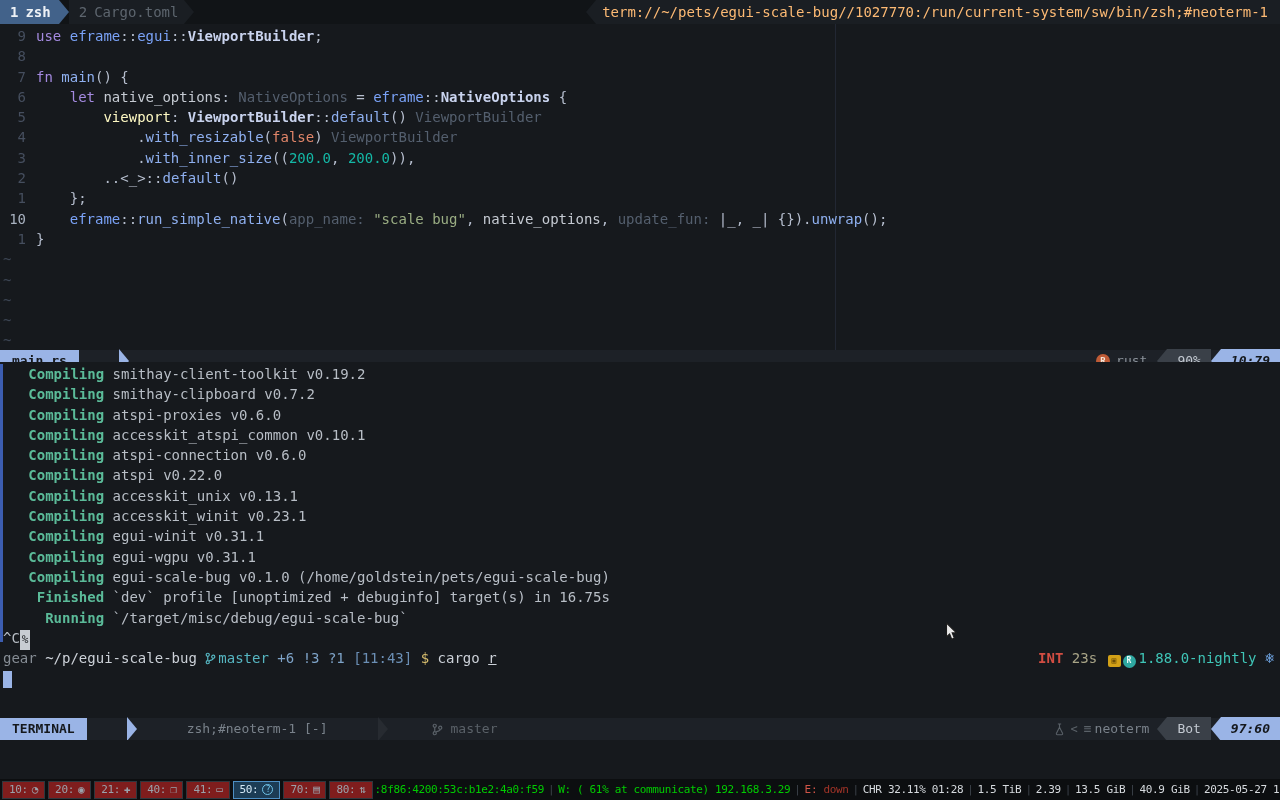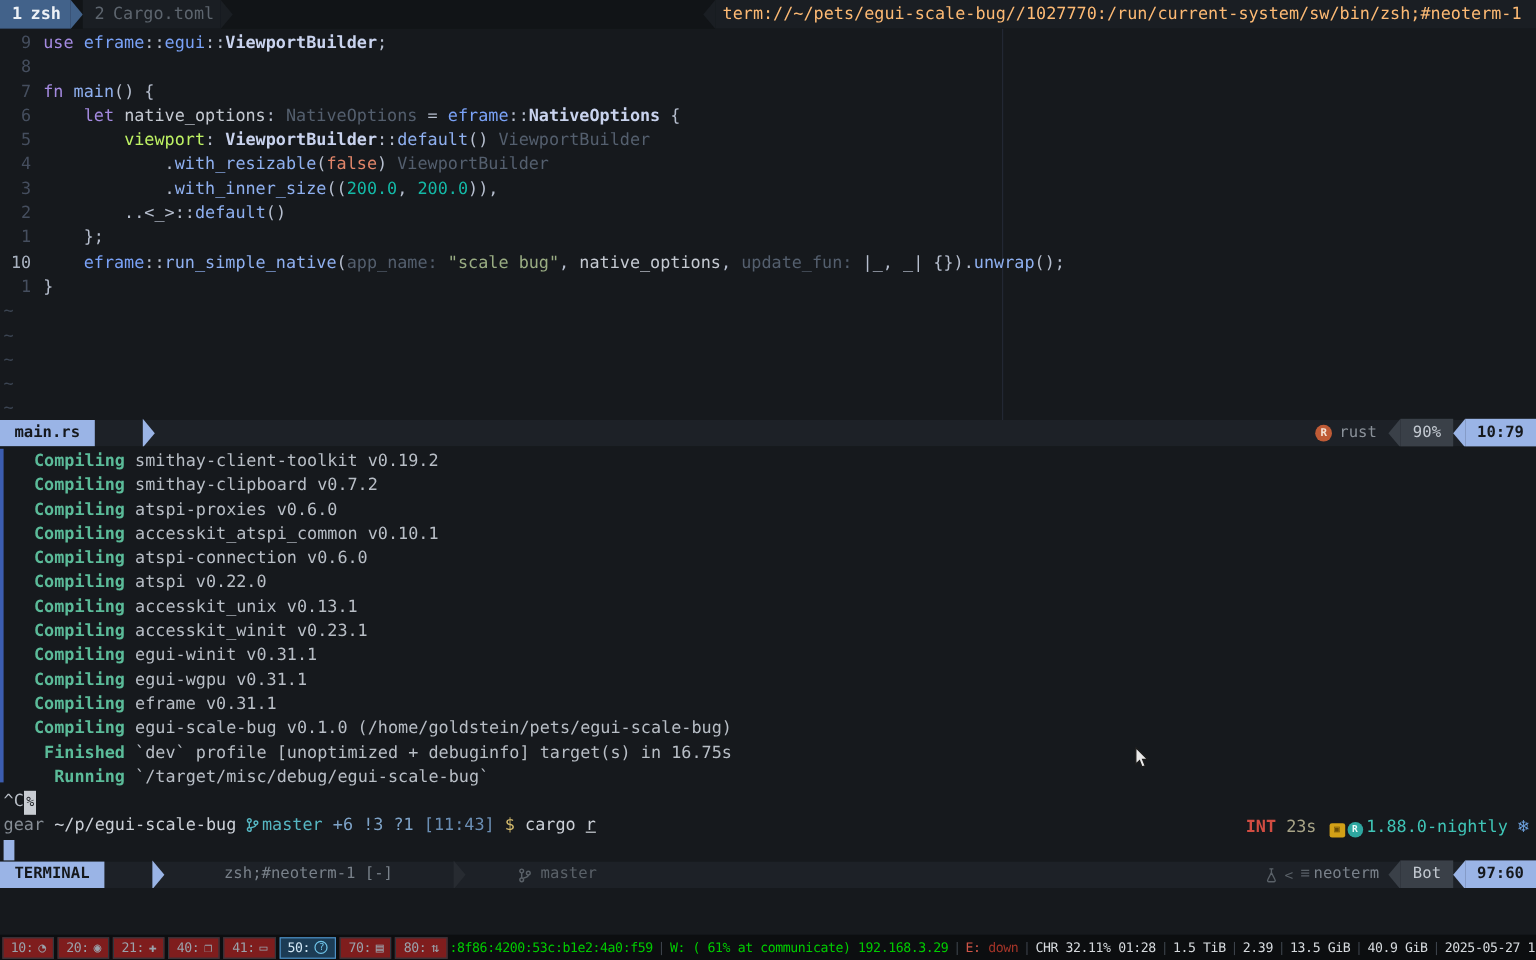--- a/index.html
+++ b/index.html
@@ -33,21 +33,21 @@
   .filler{color:#3b4452;padding-left:3px;height:20.3px;line-height:20.3px;}
 
   
   .c-kw{color:#a48ae0;}
   .c-mod{color:#7aa2f7;}
   .c-type{color:#c9d3ee;font-weight:bold;}
   .c-fn{color:#8fb0f0;}
   .c-pun{color:#b6bece;}
   .c-var{color:#c5cad2;}
   .c-hint{color:#545f6e;}
-  .c-field{color:#bef264;}
+  .c-field{color:#fef9c3;}
   .c-str{color:#9aad83;}
   .c-bool{color:#e08569;}
   .c-num{color:#14b8a6;}
   .c-text{color:#b8bec6;}
   .c-ok{color:#5bbb99;font-weight:bold;}
   .c-dim{color:#868d95;}
   .c-path{color:#ccd1d8;}
   .c-git{color:#56b6c2;}
   .c-gs{color:#7ea3c8;}
   .c-time{color:#6b8fb5;}
@@ -66,29 +66,29 @@
   #statusline{top:350px;} #termline{top:718px;}
   .seg-accent{background:var(--accent);color:#15181c;font-weight:bold;padding:0 12px;
     display:flex;align-items:center;}
   .accent-arr{border-left:10px solid var(--accent);}
   .bar-right{margin-left:auto;display:flex;align-items:stretch;}
   .seg-plain{display:flex;align-items:center;gap:6px;color:#8a9199;padding:0 10px;}
   .seg-gray{background:var(--seg);color:#c3c9d1;padding:0 10px;display:flex;align-items:center;}
   .gray-arr{border-right:10px solid var(--seg);}
   .accent-arr-l{border-right:10px solid var(--accent);}
   .seg-pos{background:var(--accent);color:#15181c;font-weight:bold;padding:0 10px;
-    display:flex;align-items:center;}
+    display:flex;align-items:center;font-style:italic;}
   .rust-logo{width:14px;height:14px;border-radius:50%;background:#bf5b36;color:#f3e4d7;
     font-size:9px;font-weight:bold;display:inline-flex;align-items:center;justify-content:center;}
   .dimicons{display:flex;align-items:center;gap:6px;color:#5a6168;padding:0 8px;}
   .dimicons .lt{font-size:12px;} .dimicons .burger{font-size:13px;letter-spacing:-1px;}
   .server-name{color:#79818a;margin-left:-2px;}
 
   
-  #terminal{position:absolute;top:372px;left:0;right:0;height:346px;background:var(--bg);
+  #terminal{position:absolute;top:362px;left:0;right:0;height:346px;background:var(--bg);
     font-size:14px;padding-top:2px;}
   #scrollstrip{position:absolute;left:0;top:2px;width:3px;height:278px;background:#3c5db0;}
   .tline{white-space:pre;height:20.3px;line-height:20.3px;padding-left:3px;position:relative;}
   #prompt-right{position:absolute;right:6px;top:0;}
 
   #cmdline{position:absolute;top:740px;left:0;right:0;height:39px;background:var(--bg);}
 
   
   #i3bar{position:absolute;top:779px;left:0;right:0;height:21px;background:#0c0e10;
     display:flex;align-items:center;font-size:11px;letter-spacing:-0.35px;padding-left:2px;}
@@ -179,21 +179,20 @@
         <div class="tline"><span class="c-text">   </span><span class="c-ok">Compiling</span><span class="c-text"> smithay-client-toolkit v0.19.2</span></div>
         <div class="tline"><span class="c-text">   </span><span class="c-ok">Compiling</span><span class="c-text"> smithay-clipboard v0.7.2</span></div>
         <div class="tline"><span class="c-text">   </span><span class="c-ok">Compiling</span><span class="c-text"> atspi-proxies v0.6.0</span></div>
         <div class="tline"><span class="c-text">   </span><span class="c-ok">Compiling</span><span class="c-text"> accesskit_atspi_common v0.10.1</span></div>
         <div class="tline"><span class="c-text">   </span><span class="c-ok">Compiling</span><span class="c-text"> atspi-connection v0.6.0</span></div>
         <div class="tline"><span class="c-text">   </span><span class="c-ok">Compiling</span><span class="c-text"> atspi v0.22.0</span></div>
         <div class="tline"><span class="c-text">   </span><span class="c-ok">Compiling</span><span class="c-text"> accesskit_unix v0.13.1</span></div>
         <div class="tline"><span class="c-text">   </span><span class="c-ok">Compiling</span><span class="c-text"> accesskit_winit v0.23.1</span></div>
         <div class="tline"><span class="c-text">   </span><span class="c-ok">Compiling</span><span class="c-text"> egui-winit v0.31.1</span></div>
         <div class="tline"><span class="c-text">   </span><span class="c-ok">Compiling</span><span class="c-text"> egui-wgpu v0.31.1</span></div>
-        <div class="tline"><span class="c-text">   </span><span class="c-ok">Compiling</span><span class="c-text"> eframe v0.31.1</span></div>
         <div class="tline"><span class="c-text">   </span><span class="c-ok">Compiling</span><span class="c-text"> egui-scale-bug v0.1.0 (/home/goldstein/pets/egui-scale-bug)</span></div>
         <div class="tline"><span class="c-text">    </span><span class="c-ok">Finished</span><span class="c-text"> `dev` profile [unoptimized + debuginfo] target(s) in 16.75s</span></div>
         <div class="tline"><span class="c-text">     </span><span class="c-ok">Running</span><span class="c-text"> `/target/misc/debug/egui-scale-bug`</span></div>
         <div class="tline"><span class="c-text">^C</span><span class="c-badge">%</span></div>
         <div class="tline"><span class="c-dim">gear</span><span class="c-text"> </span><span class="c-path">~/p/egui-scale-bug</span><span class="c-text"> </span><svg class="icon-branch" width="11" height="13" viewBox="0 0 12 14">
             <g fill="none" stroke="#56b6c2" stroke-width="1.3">
               <circle cx="3" cy="3" r="1.7"></circle>
               <circle cx="3" cy="11" r="1.7"></circle>
               <circle cx="9" cy="5" r="1.7"></circle>
               <path d="M3 4.7v4.6M9 6.7c0 2-2.5 2.3-4.5 2.7"></path>

